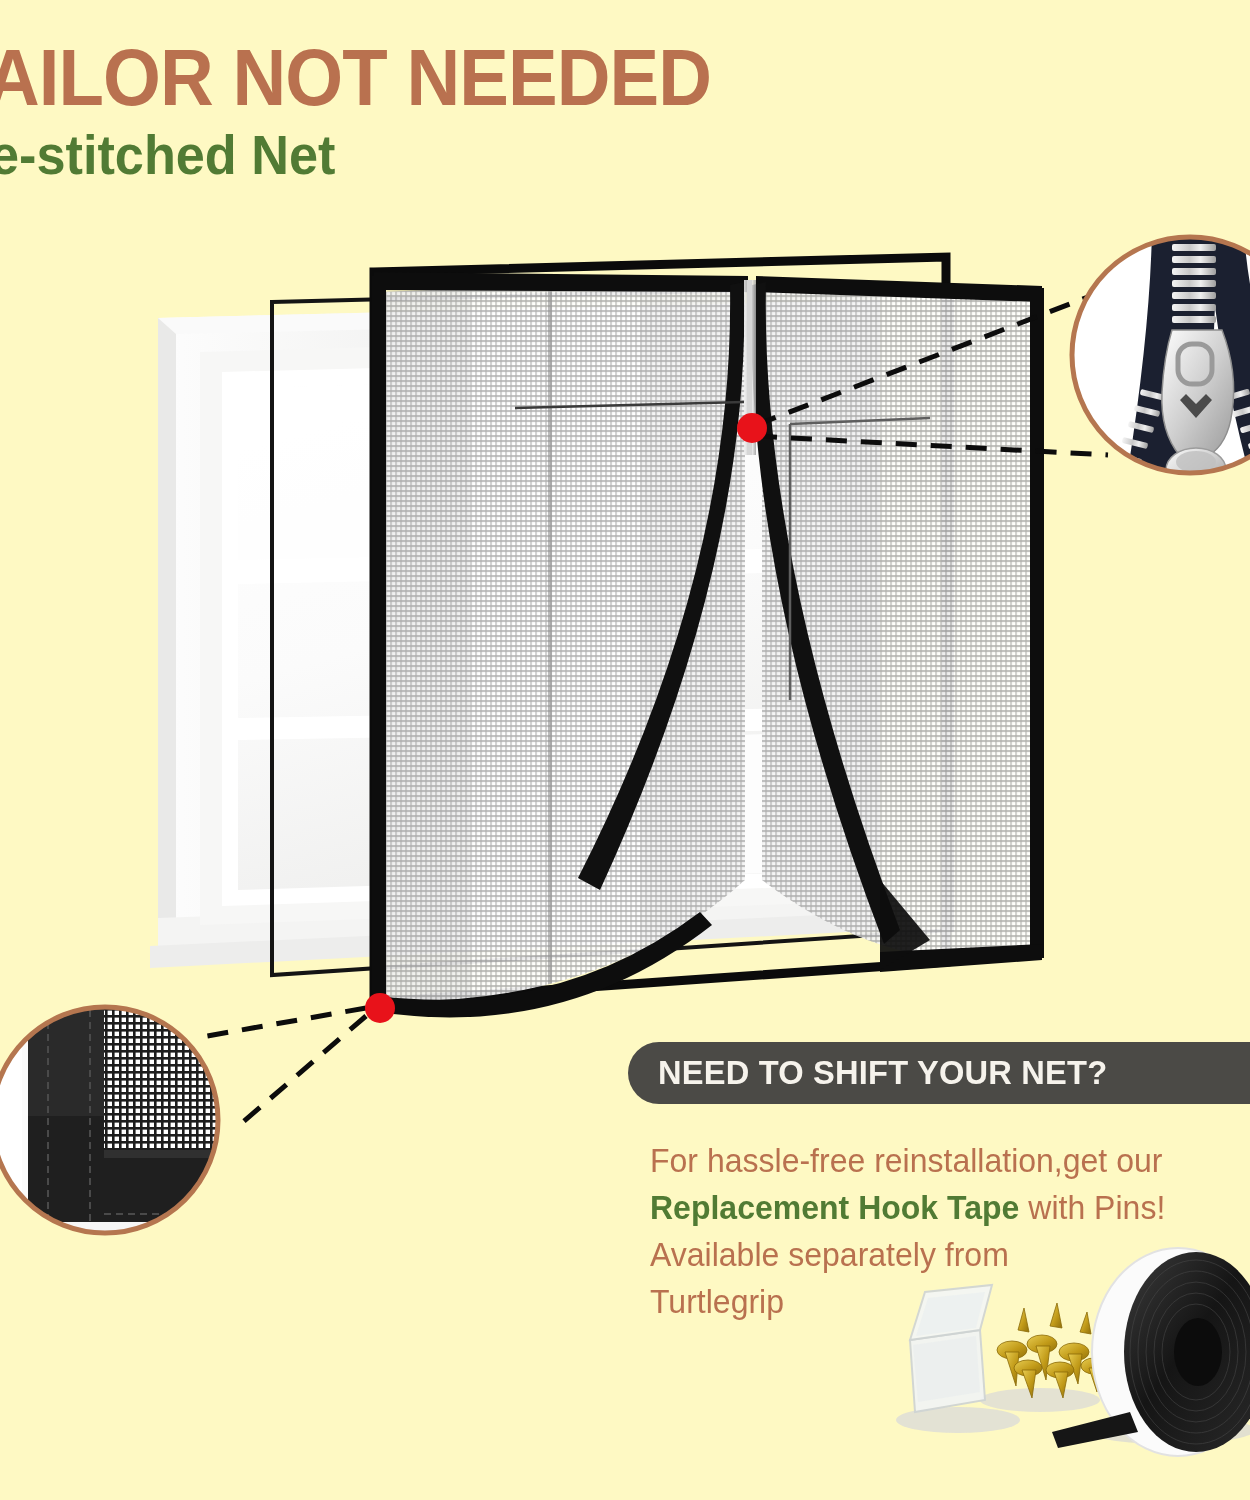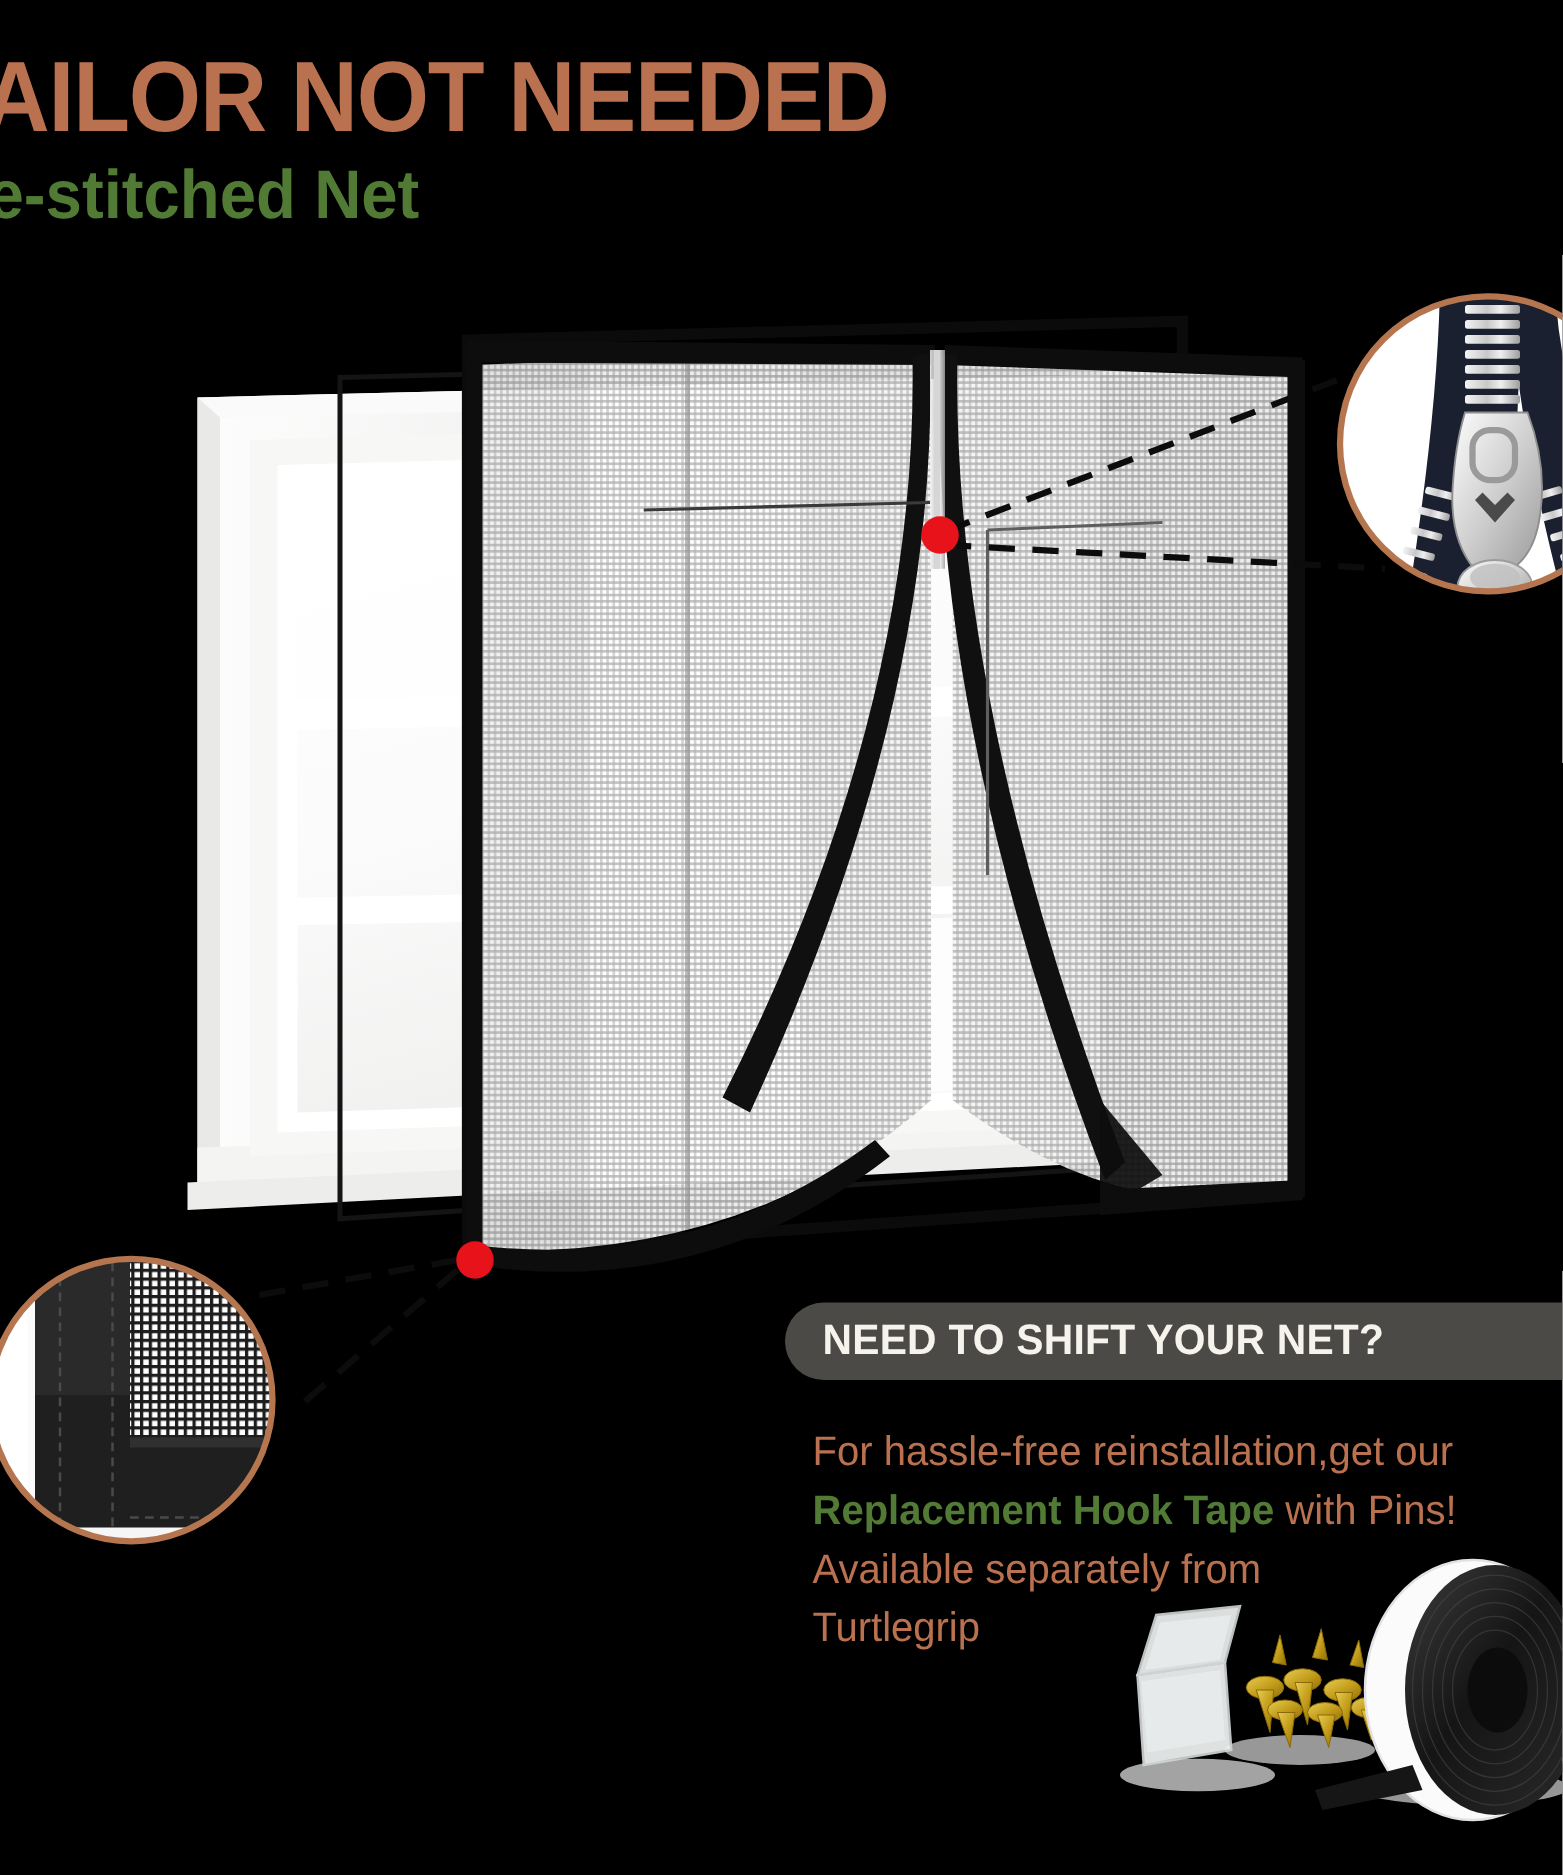--- a/index.html
+++ b/index.html
@@ -10,21 +10,21 @@
   body {
     width: 1250px;
     height: 1500px;
     font-family: "Liberation Sans", sans-serif;
     overflow: hidden;
   }
   #stage {
     position: relative;
     width: 1250px;
     height: 1500px;
-    background: #000000;
+    background: #fef9c3;
     overflow: hidden;
   }
 
   
   #headline {
     position: absolute;
     left: -14px;
     top: 38px;
     font-family: "Liberation Sans Narrow", "Liberation Sans", sans-serif;
     font-size: 80px;

